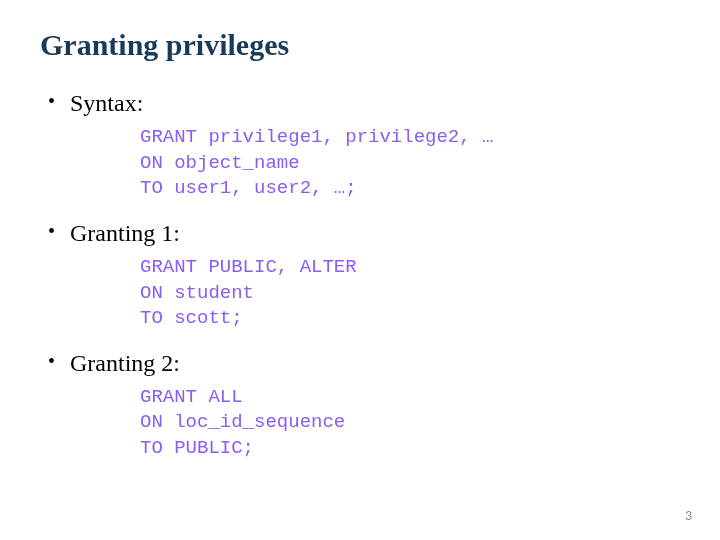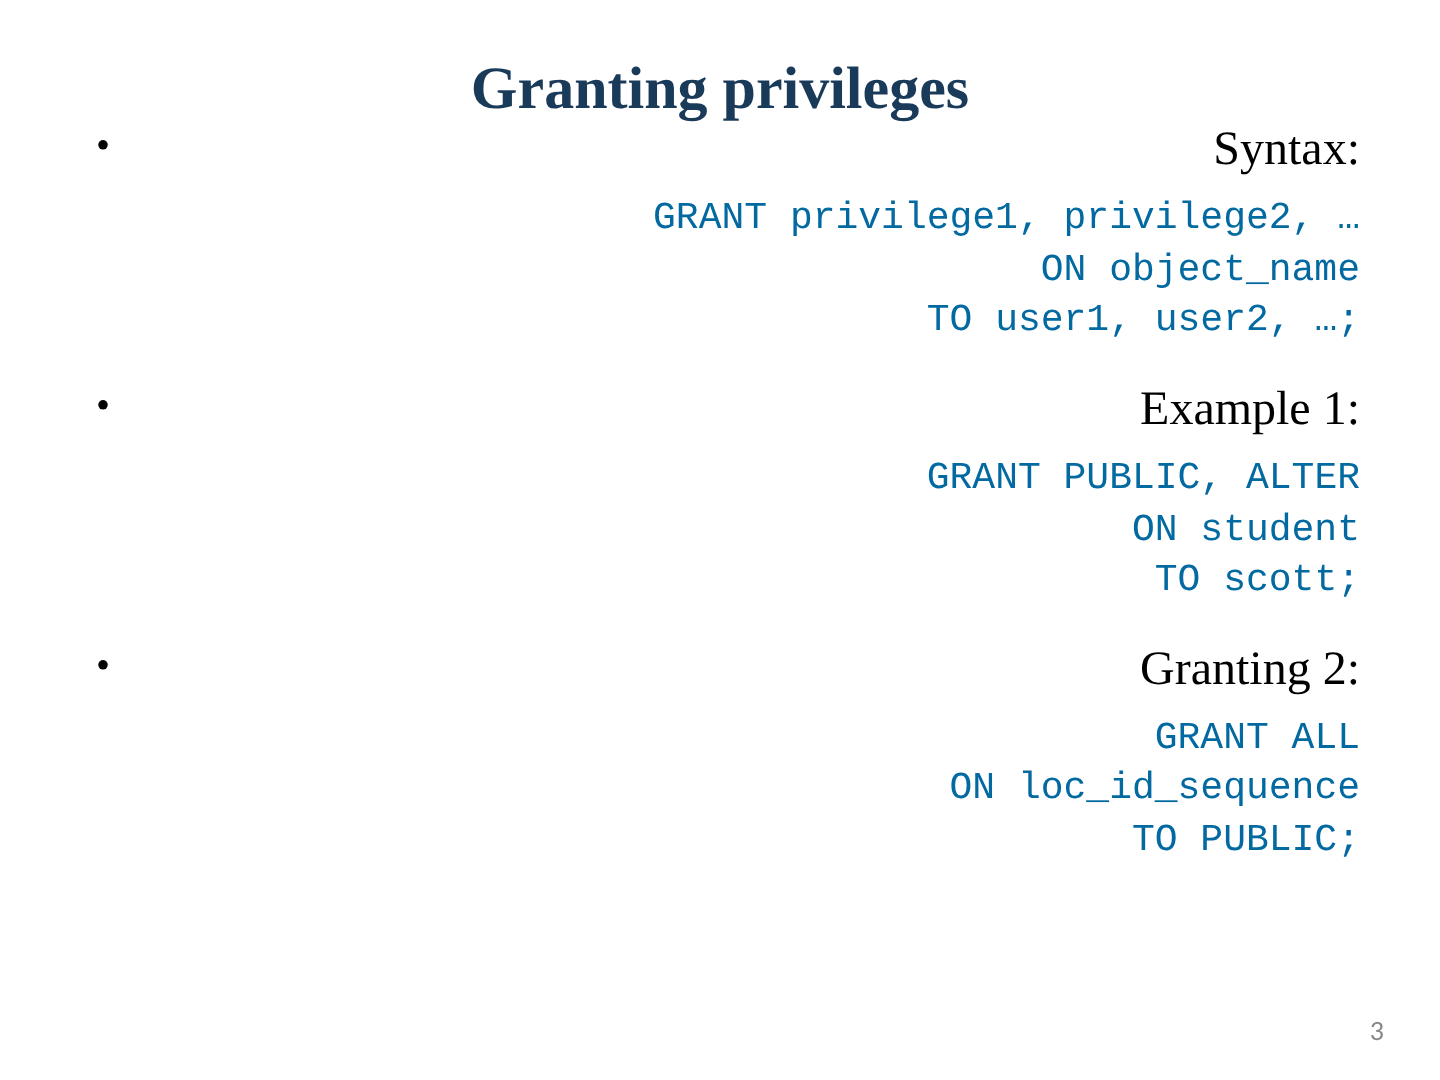--- a/index.html
+++ b/index.html
@@ -1,50 +1,51 @@
 <!DOCTYPE html>
 <html><head>
 <meta charset="utf-8">
 <style>
-  * { margin: 0; padding: 0; box-sizing: border-box; text-align: right; }
+  * { margin: 0; padding: 0; box-sizing: border-box; }
   body {
     width: 720px;
     height: 540px;
     background: #ffffff;
     font-family: "Times New Roman", Times, serif;
     color: #000000;
     position: relative;
     padding: 20px 40px;
   }
   .title {
-    text-align: center;
+    text-align: left;
     font-size: 30px;
     font-weight: bold;
     color: #1a3a5a;
     margin-top: 8px;
+    margin-bottom: 28px;
   }
   .bullet-item {
     font-size: 24px;
     color: #000000;
     margin-left: 30px;
     margin-bottom: 8px;
     position: relative;
   }
   .bullet-item::before {
     content: "•";
     position: absolute;
     left: -22px;
     top: 0;
     font-size: 20px;
   }
   .code-block {
     font-family: "Courier New", Courier, monospace;
     font-size: 19px;
-    color: #0369a1;
-    margin-left: 44px;
+    color: #8b5cf6;
+    margin-left: 100px;
     margin-bottom: 18px;
     line-height: 1.35;
     white-space: pre;
   }
   .page-number {
     position: absolute;
     bottom: 16px;
     right: 28px;
     font-family: Calibri, Arial, sans-serif;
     font-size: 14px;
@@ -54,21 +55,21 @@
 </head>
 <body>
 
 <div class="title">Granting privileges</div>
 
 <div class="bullet-item">Syntax:</div>
 <div class="code-block">GRANT privilege1, privilege2, …
 ON object_name
 TO user1, user2, …;</div>
 
-<div class="bullet-item">Example 1:</div>
+<div class="bullet-item">Granting 1:</div>
 <div class="code-block">GRANT PUBLIC, ALTER
 ON student
 TO scott;</div>
 
 <div class="bullet-item">Granting 2:</div>
 <div class="code-block">GRANT ALL
 ON loc_id_sequence
 TO PUBLIC;</div>
 
 <div class="page-number">3</div>

